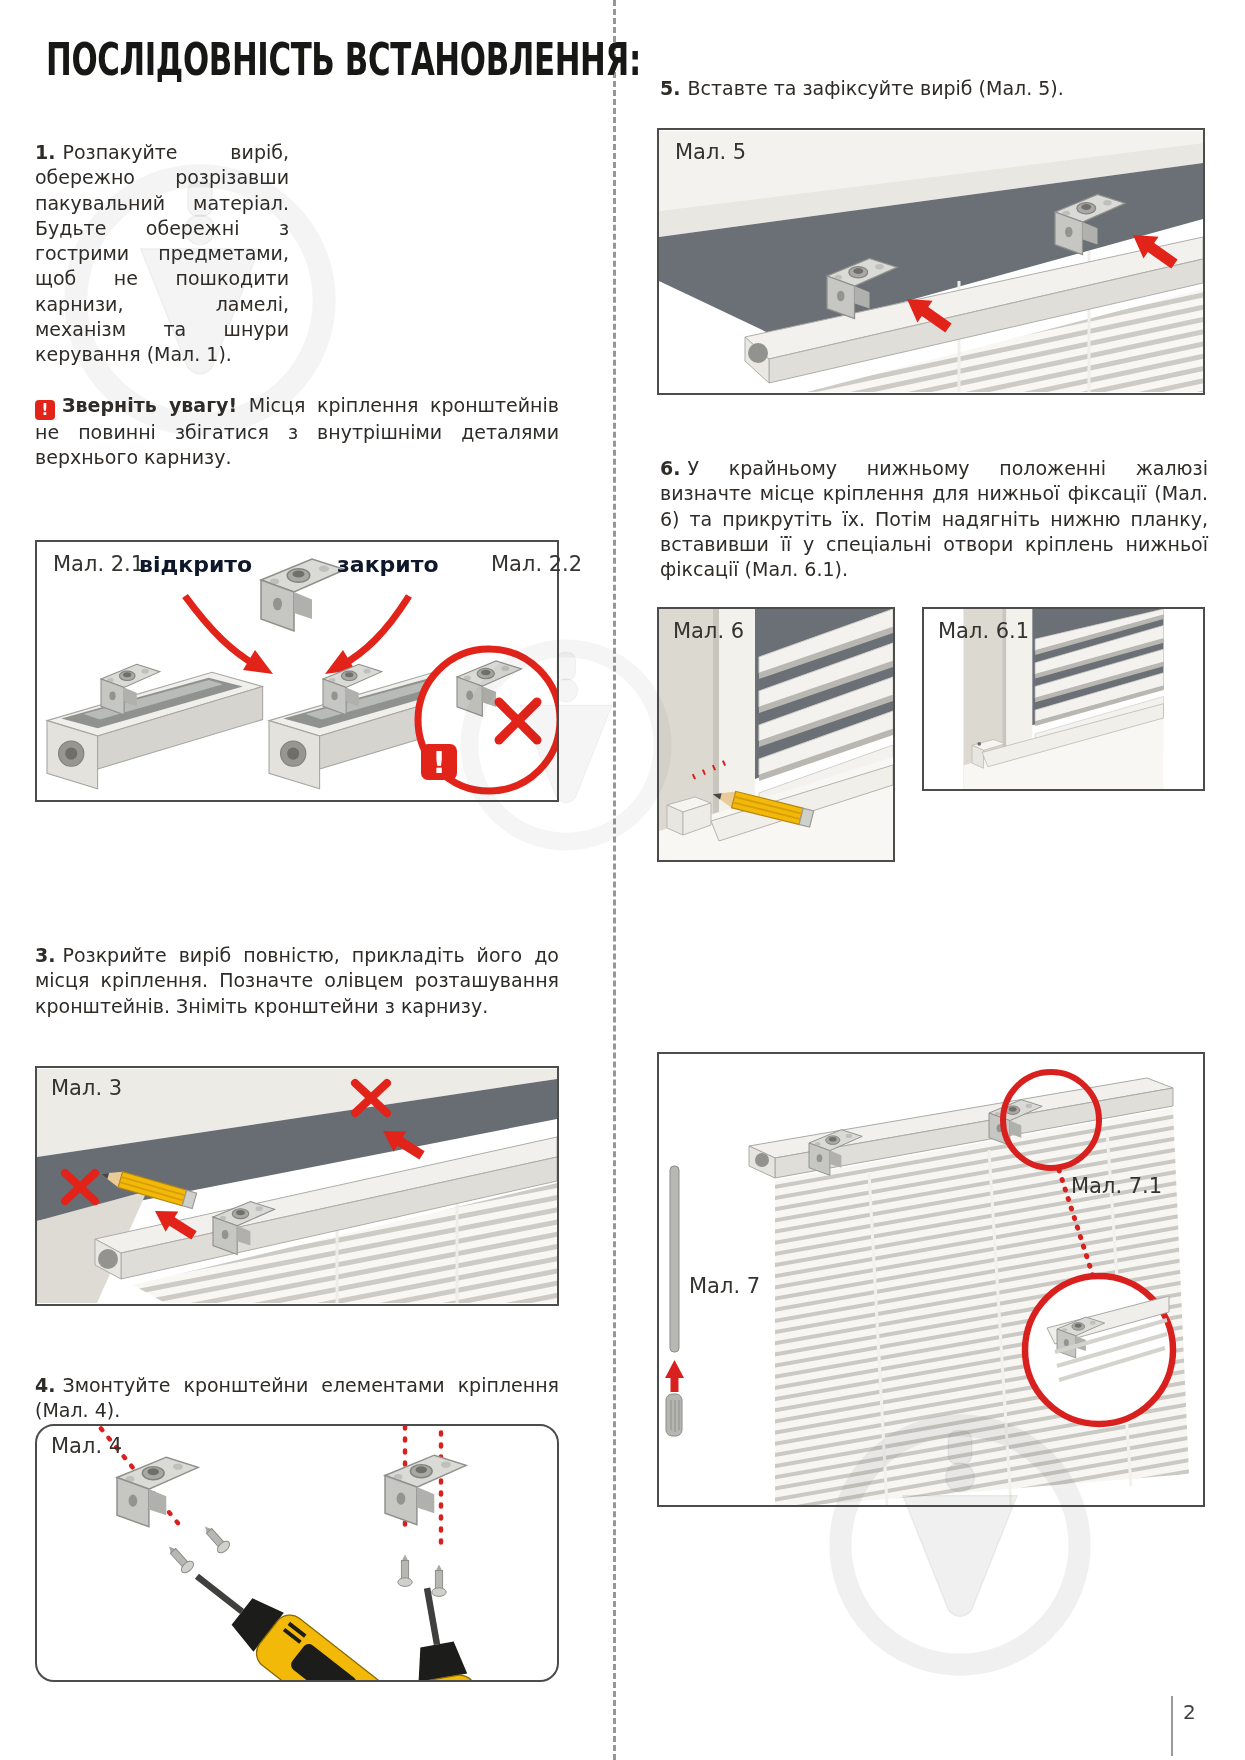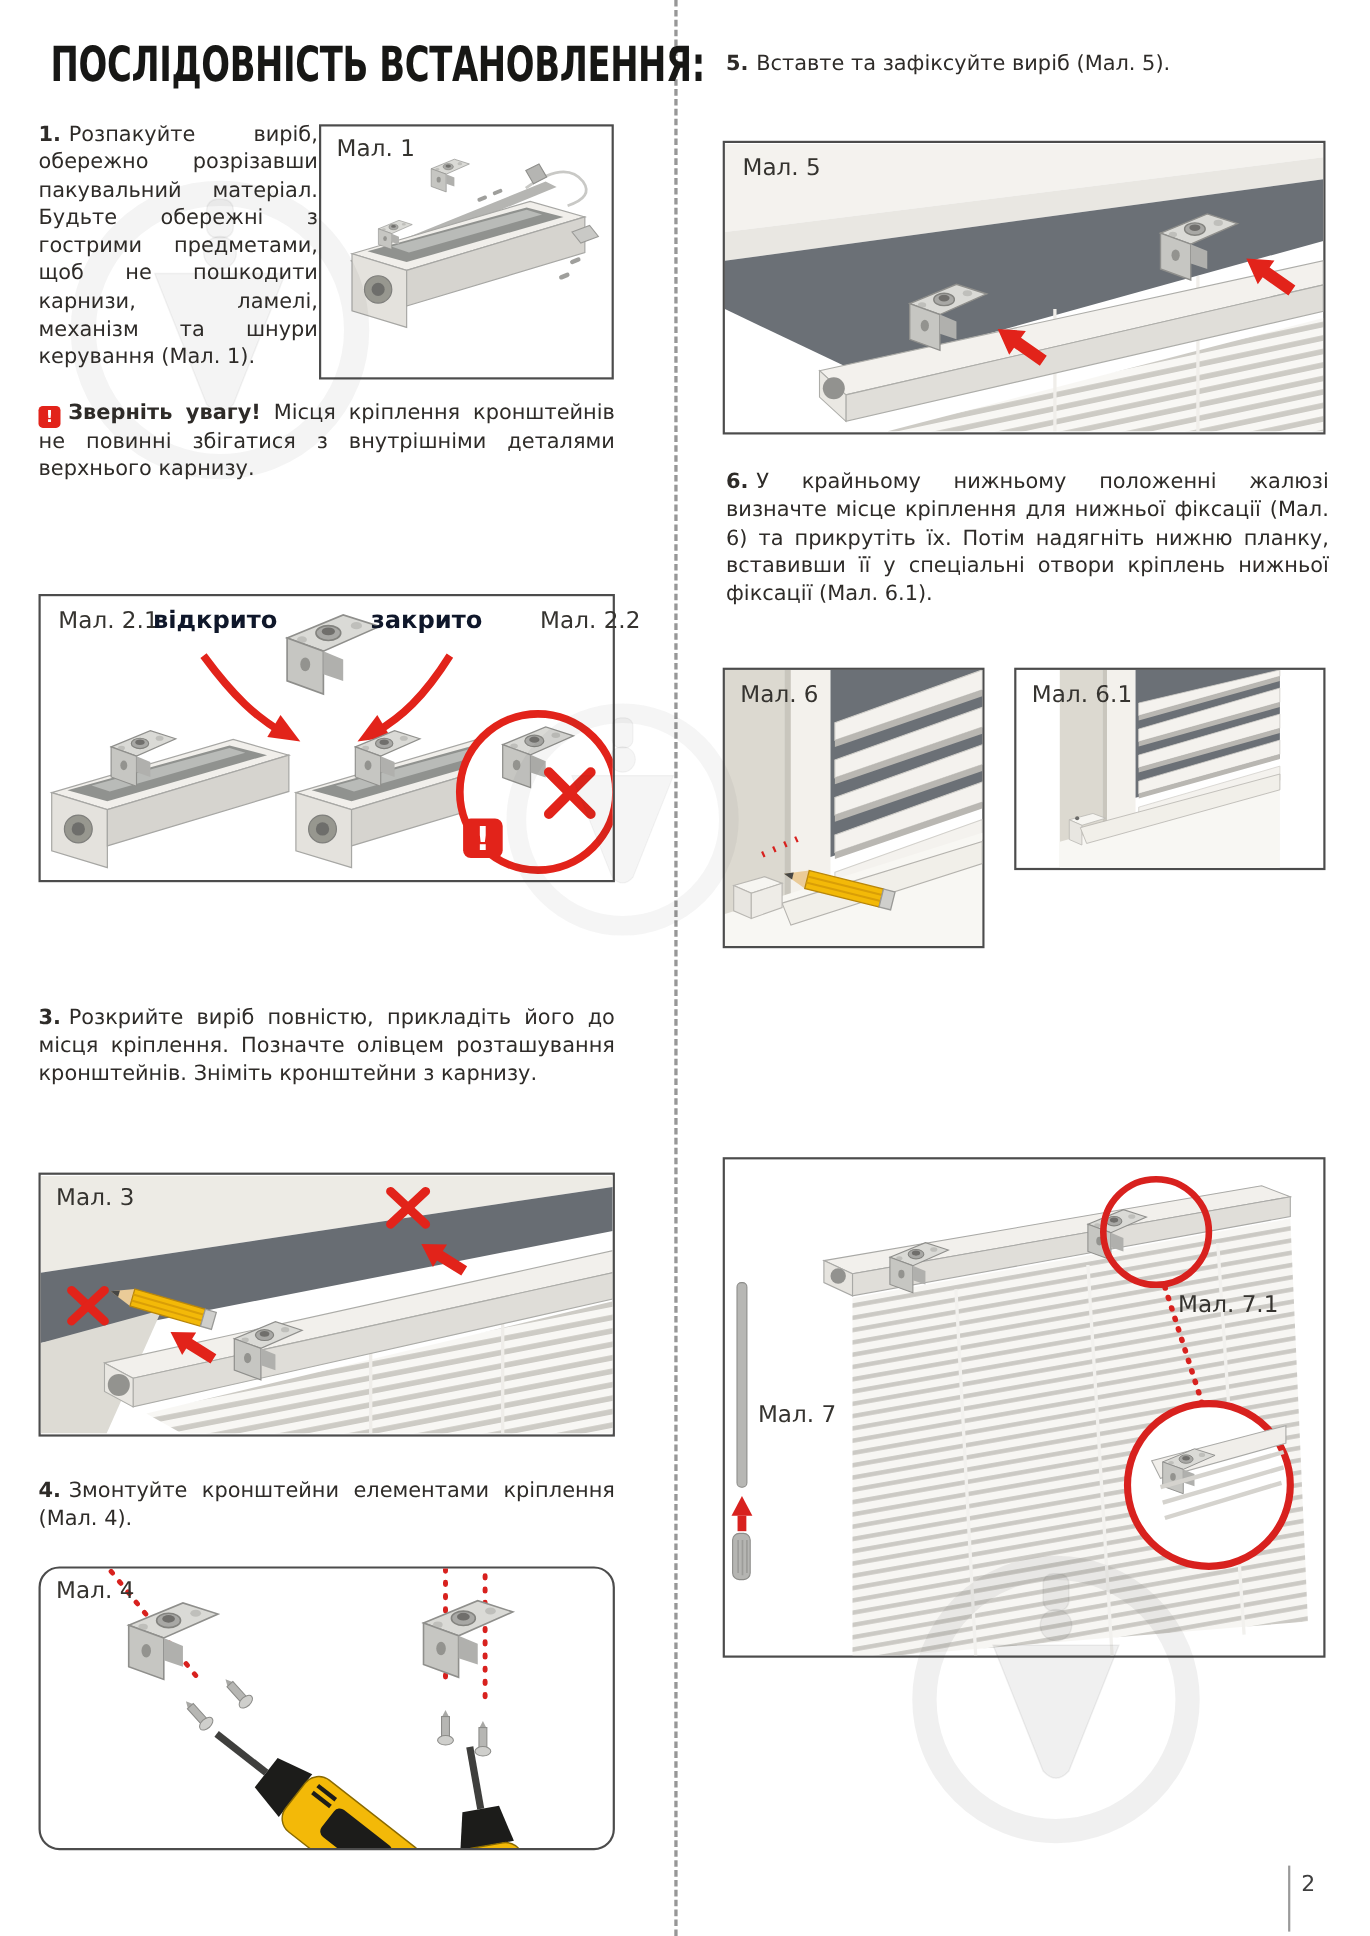--- a/index.html
+++ b/index.html
@@ -8,21 +8,21 @@
   .page { position:relative; width:1245px; height:1760px; background:#fff; overflow:hidden; }
 
   .divider { position:absolute; left:613px; top:0; height:1760px; width:0;
              border-left:3px dashed #979797; z-index:1; }
 
   .page-title { position:absolute; left:46px; top:34px; font-size:44px; font-weight:bold;
                 color:#171715; letter-spacing:-0.5px; white-space:nowrap;
                 transform:scaleX(.70); transform-origin:left top; z-index:2; }
 
   .step { position:absolute; font-size:19px; line-height:1.33; text-align:justify;
-          color:#2e2b28; z-index:2; }
+          color:#2e2b28; z-index:2;margin-top:30px; }
   .step .num { font-weight:bold; padding-right:7px; }
   .note { margin-top:3px; }
   .note b { font-weight:bold; }
   .note-icon { display:inline-block; width:20px; height:20px; background:#e2231a;
                border-radius:4px; color:#fff; font-weight:bold; font-size:15px;
                line-height:20px; text-align:center; margin-right:7px; vertical-align:-3px; }
 
   .fig { position:absolute; border:2px solid #4c4c4c; background:#fff; z-index:1; }
   .fig svg.art { position:absolute; left:0; top:0; width:100%; height:100%; }
   .fig-label { position:absolute; left:14px; top:8px; font-size:21px; color:#35332f; z-index:2; white-space:nowrap; }
@@ -103,38 +103,20 @@
 <div class="page">
 
   <div class="divider"></div>
 
   <h1 class="page-title">ПОСЛІДОВНІСТЬ ВСТАНОВЛЕННЯ:</h1>
 
   <p class="step" style="left:35px; top:110px; width:254px;">
     <span class="num">1.</span><span>Розпакуйте виріб, обережно розрізавши пакувальний матеріал. Будьте обережні з гострими предметами, щоб не пошкодити карнизи, ламелі, механізм та шнури керування (Мал. 1).</span>
   </p>
 
-  <div class="fig" style="left:290px; top:113px; width:268px; height:232px;">
-    <div class="fig-label">Мал. 1</div>
-    <svg class="art" viewBox="0 0 264 228">
-      <path d="M186,56 q36,-26 52,-6 q10,14 -14,22" fill="none" stroke="#c9c9c6" stroke-width="2.5"></path>
-      <polygon points="26,122 204,50 214,55 36,128" fill="#b5b5b2"></polygon>
-      <use href="#cornice" transform="translate(28,66) scale(1.08)"></use>
-      <use href="#bracket" transform="translate(100,26) scale(0.62)"></use>
-      <use href="#bracket" transform="translate(52,82) scale(0.55)"></use>
-      <polygon points="186,40 198,34 205,46 193,52" fill="#b5b5b2" stroke="#8f8f8c" stroke-width="1"></polygon>
-      <g fill="#9f9f9c">
-        <rect x="142" y="64" width="9" height="3.5" rx="1.5" transform="rotate(-22 146 66)"></rect>
-        <rect x="156" y="58" width="9" height="3.5" rx="1.5" transform="rotate(-22 160 60)"></rect>
-        <rect x="226" y="120" width="10" height="4" rx="2" transform="rotate(-22 231 122)"></rect>
-        <rect x="216" y="134" width="10" height="4" rx="2" transform="rotate(-22 221 136)"></rect>
-      </g>
-      <polygon points="228,96 244,90 252,100 236,106" fill="#c9c9c6" stroke="#9a9a97" stroke-width="1"></polygon>
-    </svg>
-  </div>
 
   <div class="step" style="left:35px; top:360px; width:524px;">
     <p class="note"><span class="note-icon">!</span><b>Зверніть увагу!</b> <span>Місця кріплення кронштейнів не повинні збігатися з внутрішніми деталями верхнього карнизу.</span></p>
   </div>
 
   <div class="fig" style="left:35px; top:540px; width:524px; height:262px;">
     <div class="fig-label" style="left:16px; top:10px;">Мал. 2.1</div>
     <div class="red-label" style="left:102px;">відкрито</div>
     <div class="red-label" style="left:300px;">закрито</div>
     <div class="fig-label" style="left:406px; top:10px;margin-left:48px;">Мал. 2.2</div>

